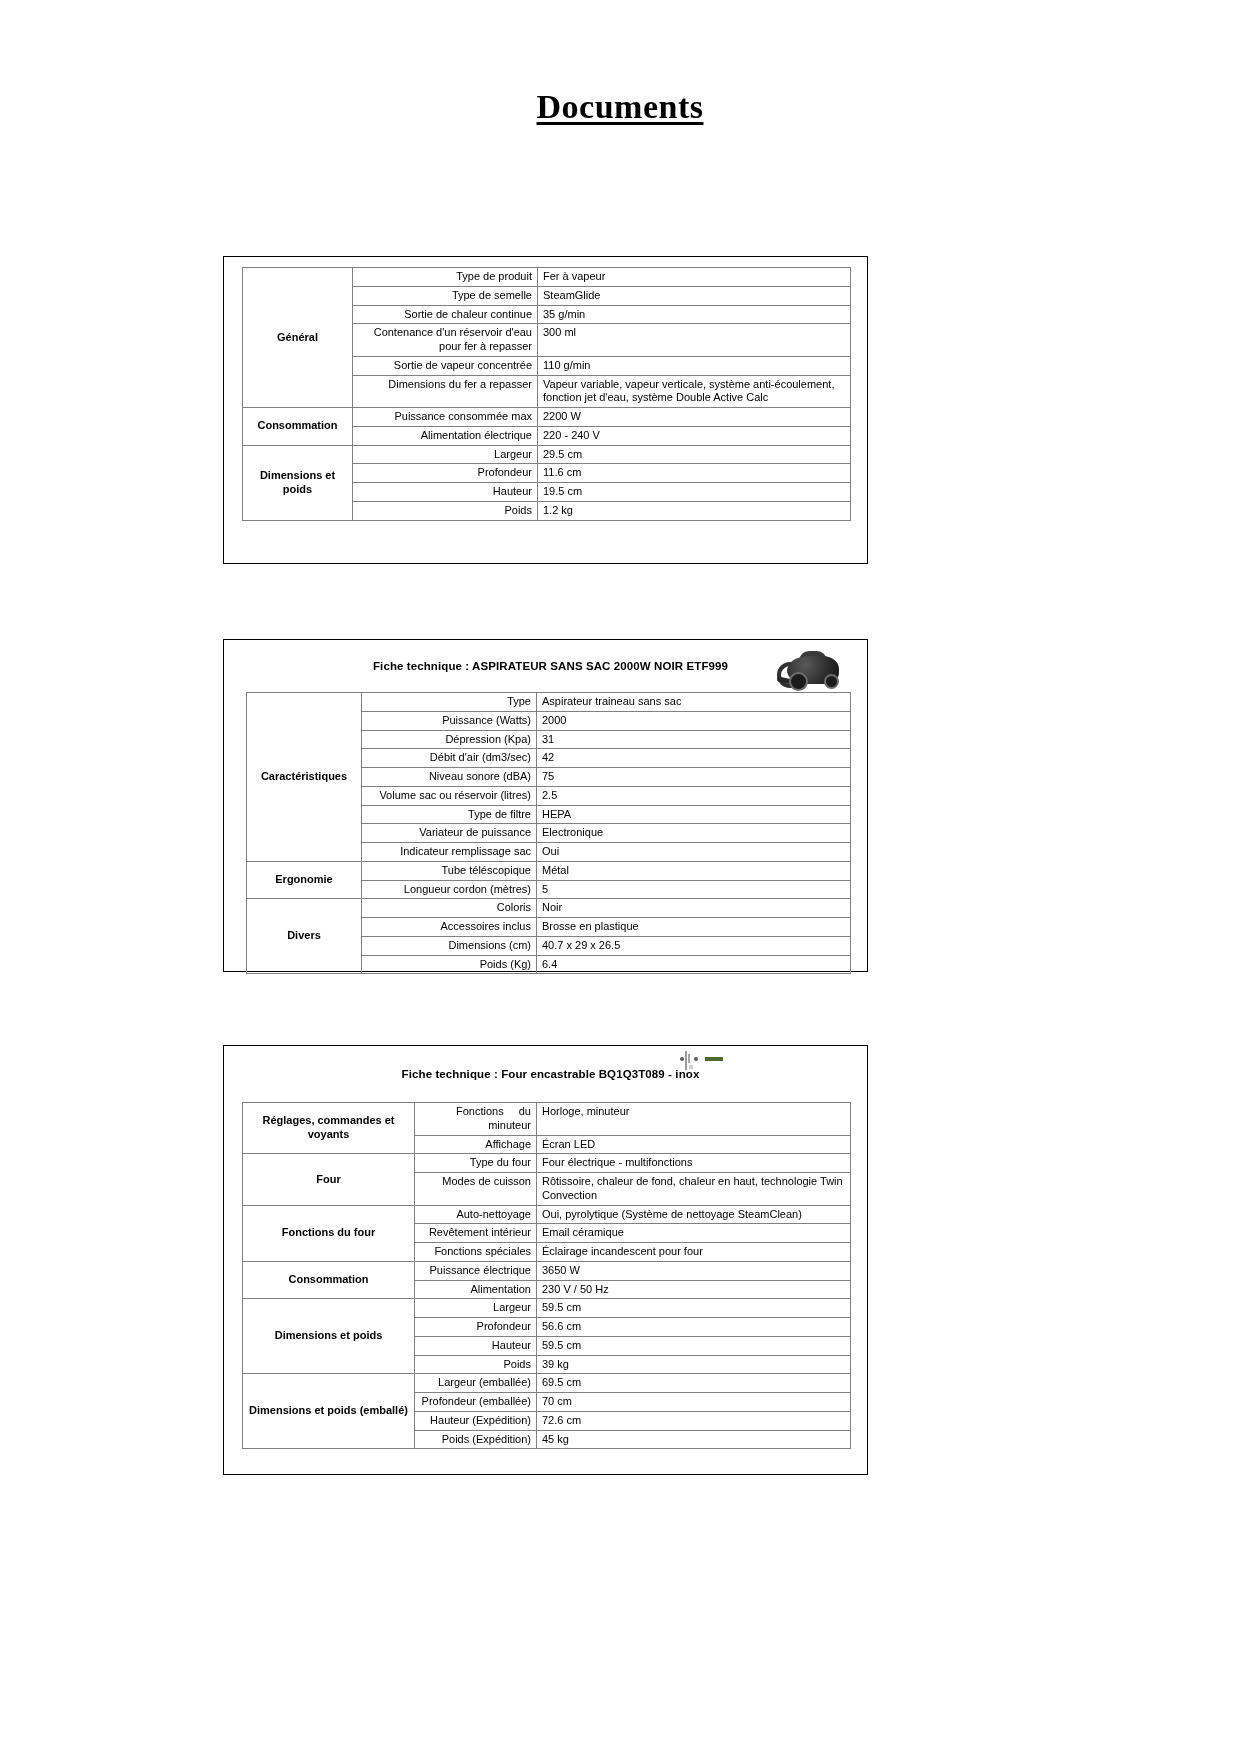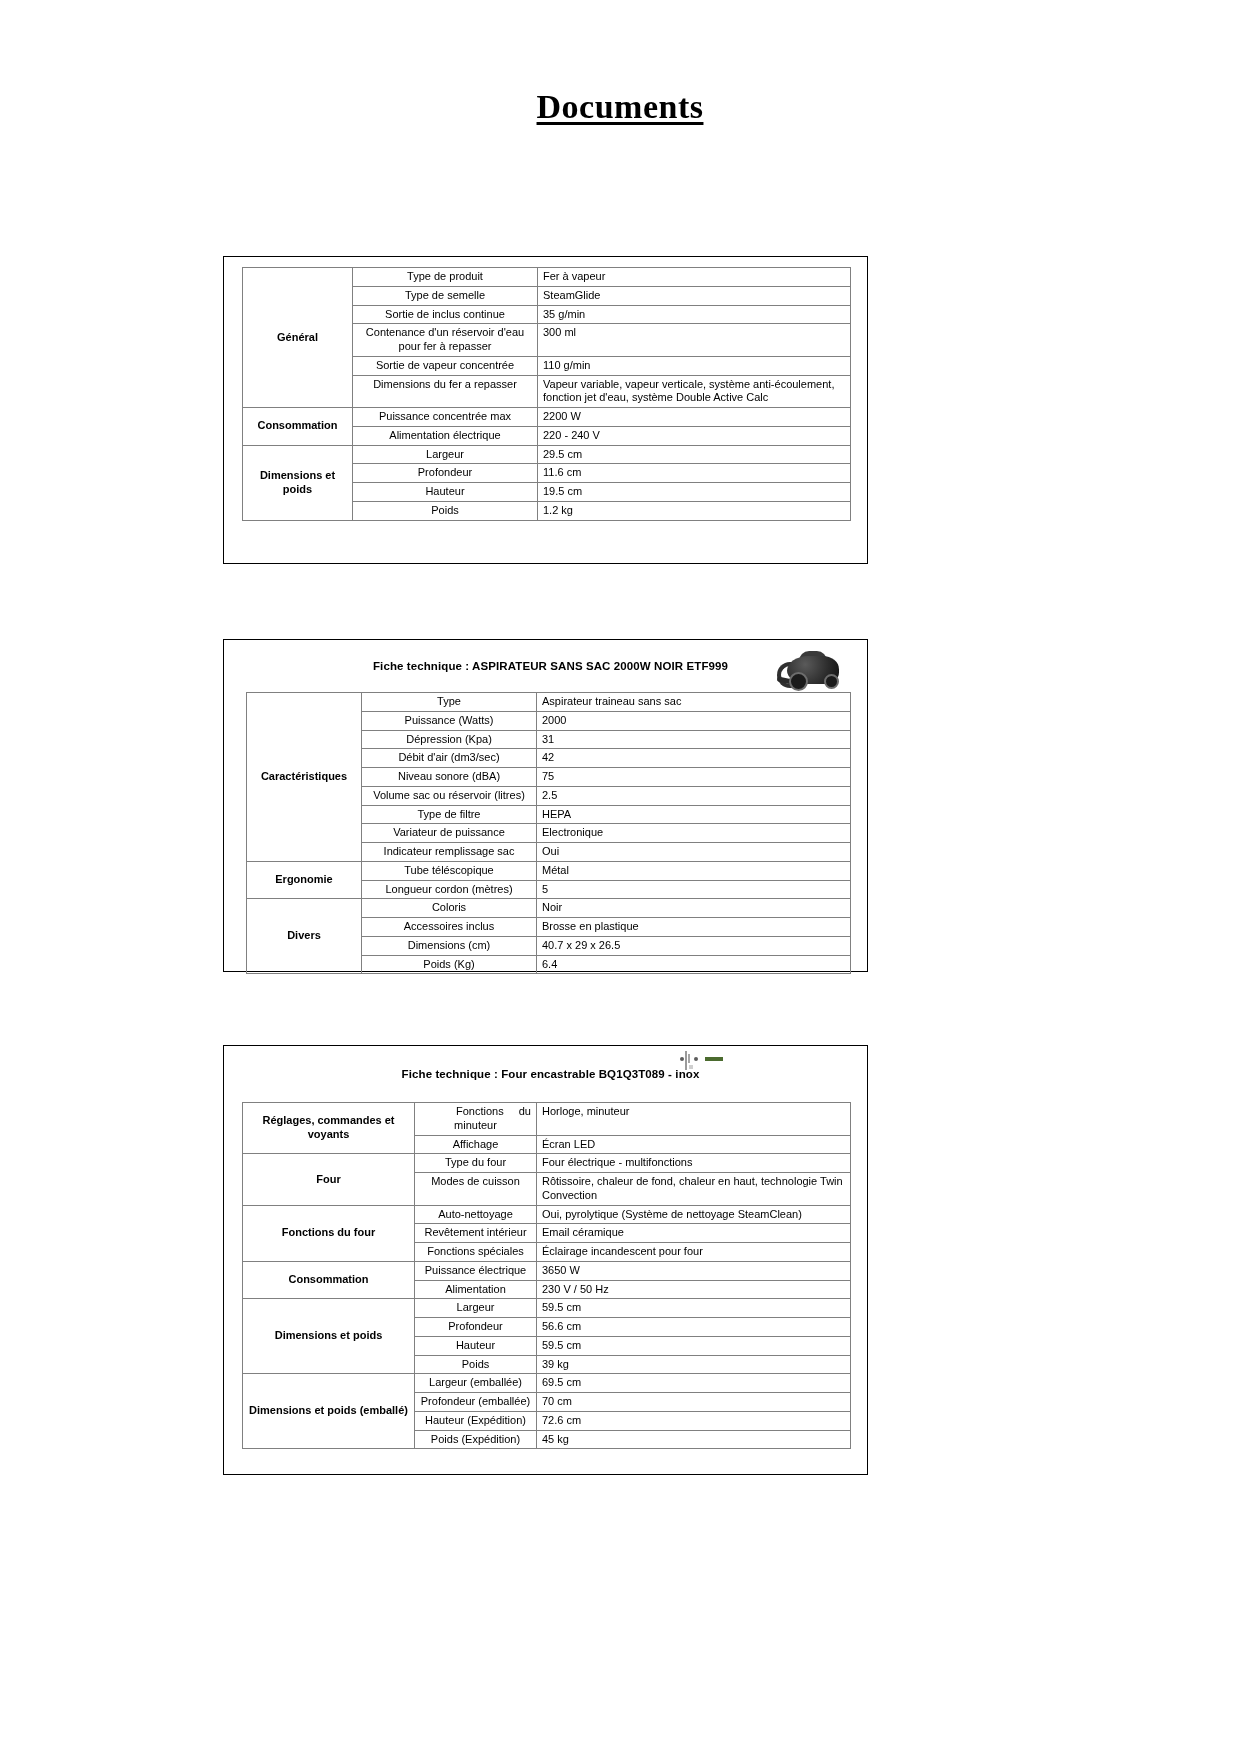--- a/index.html
+++ b/index.html
@@ -61,21 +61,21 @@
     padding: 2px 5px;
     vertical-align: top;
     line-height: 1.25;
   }
   table.spec td.cat {
     text-align: center;
     font-weight: bold;
     vertical-align: middle;
   }
   table.spec td.key {
-    text-align: center;
+    text-align: right;
   }
   table.spec td.val {
     text-align: left;
   }
   .key-split {
     display: flex;
     justify-content: space-between;
     margin-left: 36px;
   }
 
@@ -280,38 +280,38 @@
         <tr>
           <td class="cat" rowspan="6">Général</td>
           <td class="key">Type de produit</td>
           <td class="val">Fer à vapeur</td>
         </tr>
         <tr>
           <td class="key">Type de semelle</td>
           <td class="val">SteamGlide</td>
         </tr>
         <tr>
-          <td class="key">Sortie de inclus continue</td>
+          <td class="key">Sortie de chaleur continue</td>
           <td class="val">35 g/min</td>
         </tr>
         <tr>
           <td class="key">Contenance d'un réservoir d'eau pour fer à repasser</td>
           <td class="val">300 ml</td>
         </tr>
         <tr>
           <td class="key">Sortie de vapeur concentrée</td>
           <td class="val">110 g/min</td>
         </tr>
         <tr>
           <td class="key">Dimensions du fer a repasser</td>
           <td class="val">Vapeur variable, vapeur verticale, système anti-écoulement, fonction jet d'eau, système Double Active Calc</td>
         </tr>
         <tr>
           <td class="cat" rowspan="2">Consommation</td>
-          <td class="key">Puissance concentrée max</td>
+          <td class="key">Puissance consommée max</td>
           <td class="val">2200 W</td>
         </tr>
         <tr>
           <td class="key">Alimentation électrique</td>
           <td class="val">220 - 240 V</td>
         </tr>
         <tr>
           <td class="cat" rowspan="4">Dimensions et poids</td>
           <td class="key">Largeur</td>
           <td class="val">29.5 cm</td>

